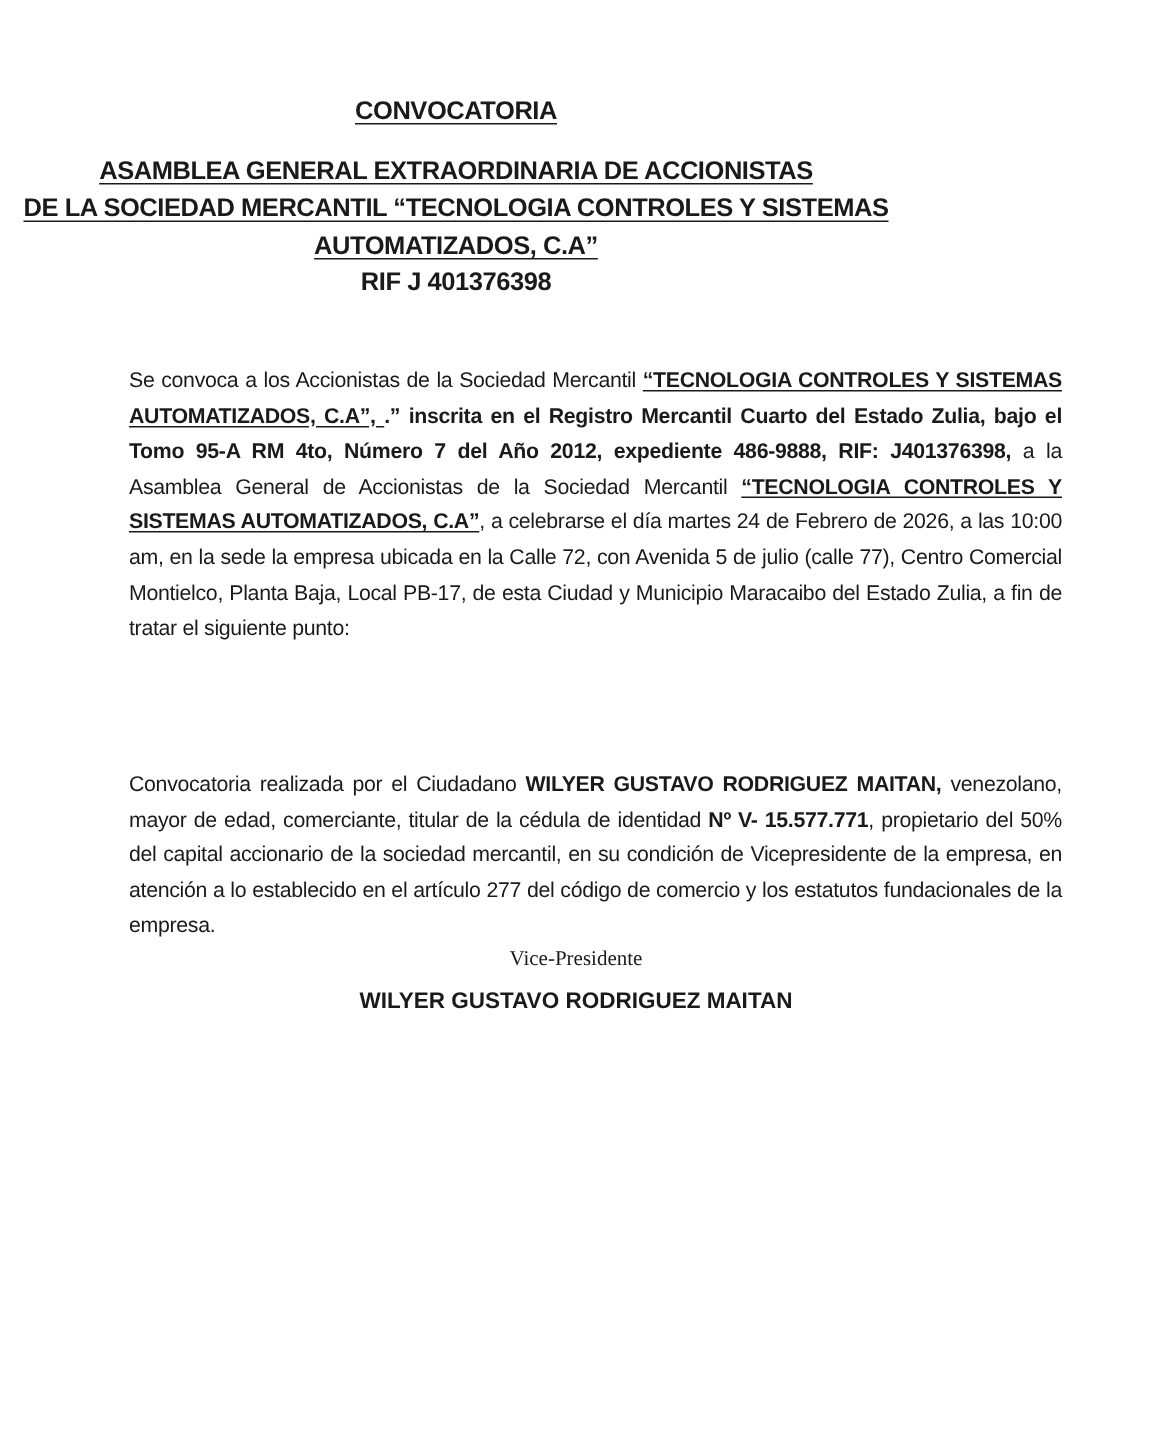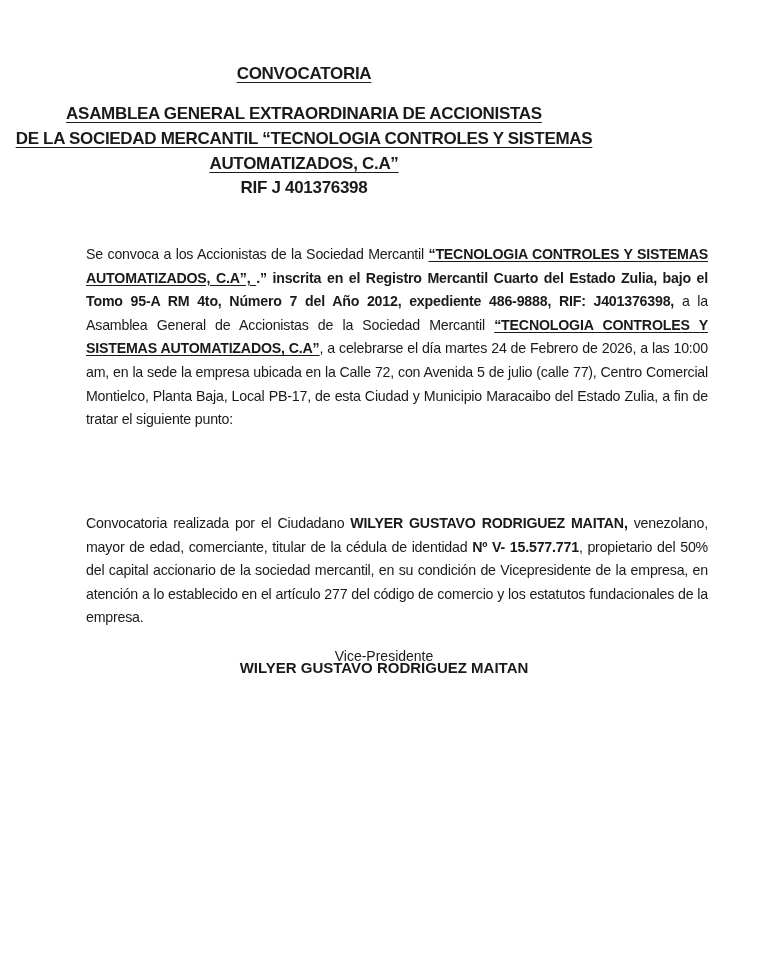--- a/index.html
+++ b/index.html
@@ -37,20 +37,20 @@
 
   <div class="body-text" style="top:243px;">
     <span>Se convoca a los Accionistas de la Sociedad Mercantil </span><span class="bu">“TECNOLOGIA CONTROLES Y SISTEMAS AUTOMATIZADOS, C.A”, </span><span class="b">.” inscrita en el Registro Mercantil Cuarto del Estado Zulia, bajo el Tomo 95-A RM 4to, Número 7 del Año 2012, expediente 486-9888, RIF: J401376398,</span><span> a la Asamblea General de Accionistas de la Sociedad Mercantil </span><span class="bu">“TECNOLOGIA CONTROLES Y SISTEMAS AUTOMATIZADOS, C.A”</span><span>, a celebrarse el día martes 24 de Febrero de 2026, a las 10:00 am, en la sede la empresa ubicada en la Calle 72, con Avenida 5 de julio (calle 77), Centro Comercial Montielco, Planta Baja, Local PB-17, de esta Ciudad y Municipio Maracaibo del Estado Zulia, a fin de tratar el siguiente punto:</span>
   </div>
 
 
   <div class="body-text" style="top:468px;margin-top:44px;">
     <span>Convocatoria realizada por el Ciudadano </span><span class="b">WILYER GUSTAVO RODRIGUEZ MAITAN,</span><span> venezolano, mayor de edad, comerciante, titular de la cédula de identidad </span><span class="b">Nº V- 15.577.771</span><span>, propietario del 50% del capital accionario de la sociedad mercantil, en su condición de Vicepresidente de la empresa, en atención a lo establecido en el artículo 277 del código de comercio y los estatutos fundacionales de la empresa.</span>
   </div>
 
-  <div class="sig" style="top:648px;">
+  <div class="sig" style="top:632px;font-family:Liberation Serif, serif;">
     <span>Vice-Presidente</span>
   </div>
   <div class="sig name" style="top:659px;">
     <span>WILYER GUSTAVO RODRIGUEZ MAITAN</span>
   </div>
 
 </div>
 
 </body></html>

